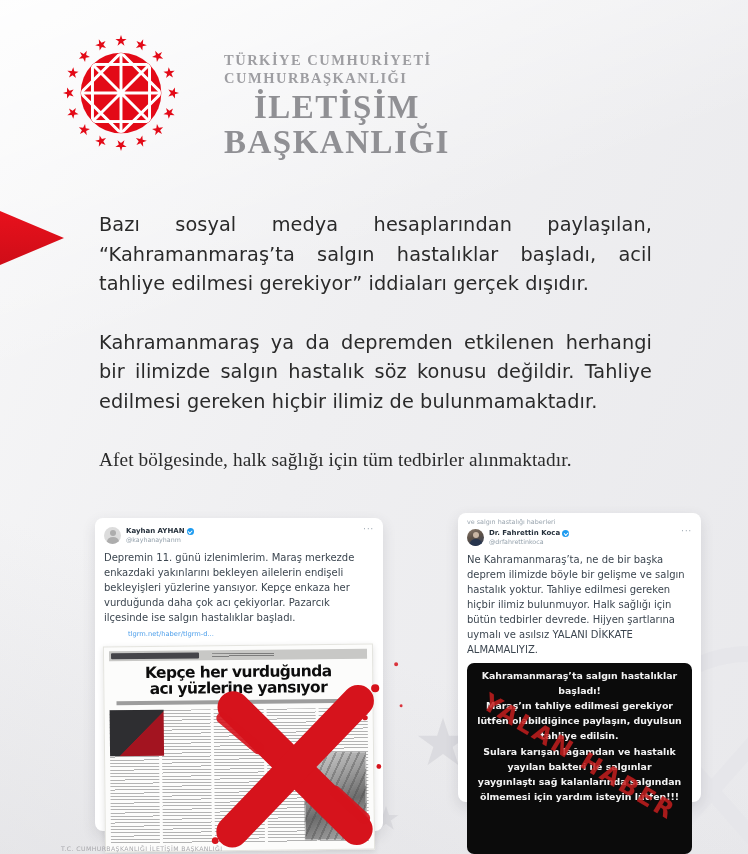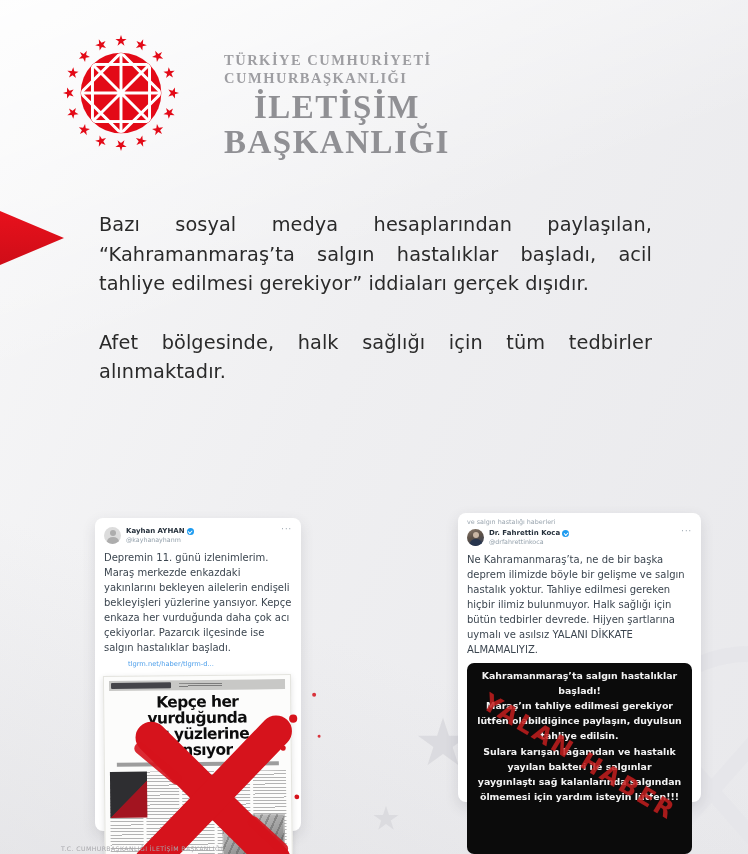--- a/index.html
+++ b/index.html
@@ -16,25 +16,25 @@
   .brand-text .l1,.brand-text .l2{font-size:14.5px;letter-spacing:1.5px;line-height:1.22;color:#9e9ea2;}
   .brand-text .l3,.brand-text .l4{font-size:33px;letter-spacing:1.5px;line-height:1.06;color:#909094;}
   .brand-text .l3{margin-top:3px;text-align:center;}
   
   .red-flag{position:absolute;left:0;top:211px;width:64px;height:54px;
     background:linear-gradient(180deg,#e8111c,#cf0d18);
     clip-path:polygon(0 0,100% 50%,0 100%);}
   
   .copy{position:absolute;left:99px;top:210px;width:553px;color:#2a2a2a;}
   .copy p{margin:0 0 29px;text-align:justify;font-size:19.3px;line-height:1.53;letter-spacing:.1px;}
-  .copy p:last-child{margin-bottom:12px;}
+  .copy p:last-child{margin-bottom:12px;font-family:Liberation Serif, serif;}
   
   .card{position:absolute;background:#fff;border-radius:8px;
     box-shadow:0 5px 14px rgba(60,60,70,.14);padding:9px;box-sizing:border-box;}
-  .card-left{left:95px;top:518px;width:206px;height:313px;}
+  .card-left{left:95px;top:518px;width:288px;height:313px;}
   .card-right{left:458px;top:513px;width:243px;height:289px;}
   .t-head{display:flex;align-items:flex-start;gap:5px;}
   .avatar{width:17px;height:17px;border-radius:50%;flex:0 0 auto;position:relative;overflow:hidden;background:#dcdcdc;}
   .avatar::before{content:"";position:absolute;left:5.5px;top:3px;width:6px;height:6px;border-radius:50%;background:#adadad;}
   .avatar::after{content:"";position:absolute;left:2.5px;top:10px;width:12px;height:9px;border-radius:50% 50% 0 0;background:#adadad;}
   .avatar.photo{background:linear-gradient(160deg,#8a7a6c 0%,#5c5046 45%,#31405c 100%);}
   .avatar.photo::before{background:#c9b6a4;}
   .avatar.photo::after{background:#27354e;}
   .t-who{flex:1;min-width:0;}
   .t-name{font-size:7px;font-weight:700;color:#25303b;display:flex;align-items:center;gap:2px;line-height:1.3;}
@@ -143,20 +143,21 @@
     <div class="l1">TÜRKİYE CUMHURİYETİ</div>
     <div class="l2">CUMHURBAŞKANLIĞI</div>
     <div class="l3">İLETİŞİM</div>
     <div class="l4">BAŞKANLIĞI</div>
   </div>
 
   <div class="red-flag"></div>
 
   <div class="copy">
     <p>Bazı sosyal medya hesaplarından paylaşılan, “Kahramanmaraş’ta salgın hastalıklar başladı, acil tahliye edilmesi gerekiyor” iddiaları gerçek dışıdır.</p>
+    <p>Kahramanmaraş ya da depremden etkilenen herhangi bir ilimizde salgın hastalık söz konusu değildir. Tahliye edilmesi gereken hiçbir ilimiz de bulunmamaktadır.</p>
     <p>Afet bölgesinde, halk sağlığı için tüm tedbirler alınmaktadır.</p>
   </div>
 
   <div class="card card-left">
     <div class="t-head">
       <div class="avatar"></div>
       <div class="t-who">
         <div class="t-name">
           <span>Kayhan AYHAN</span>
           <span class="badge"></span>

